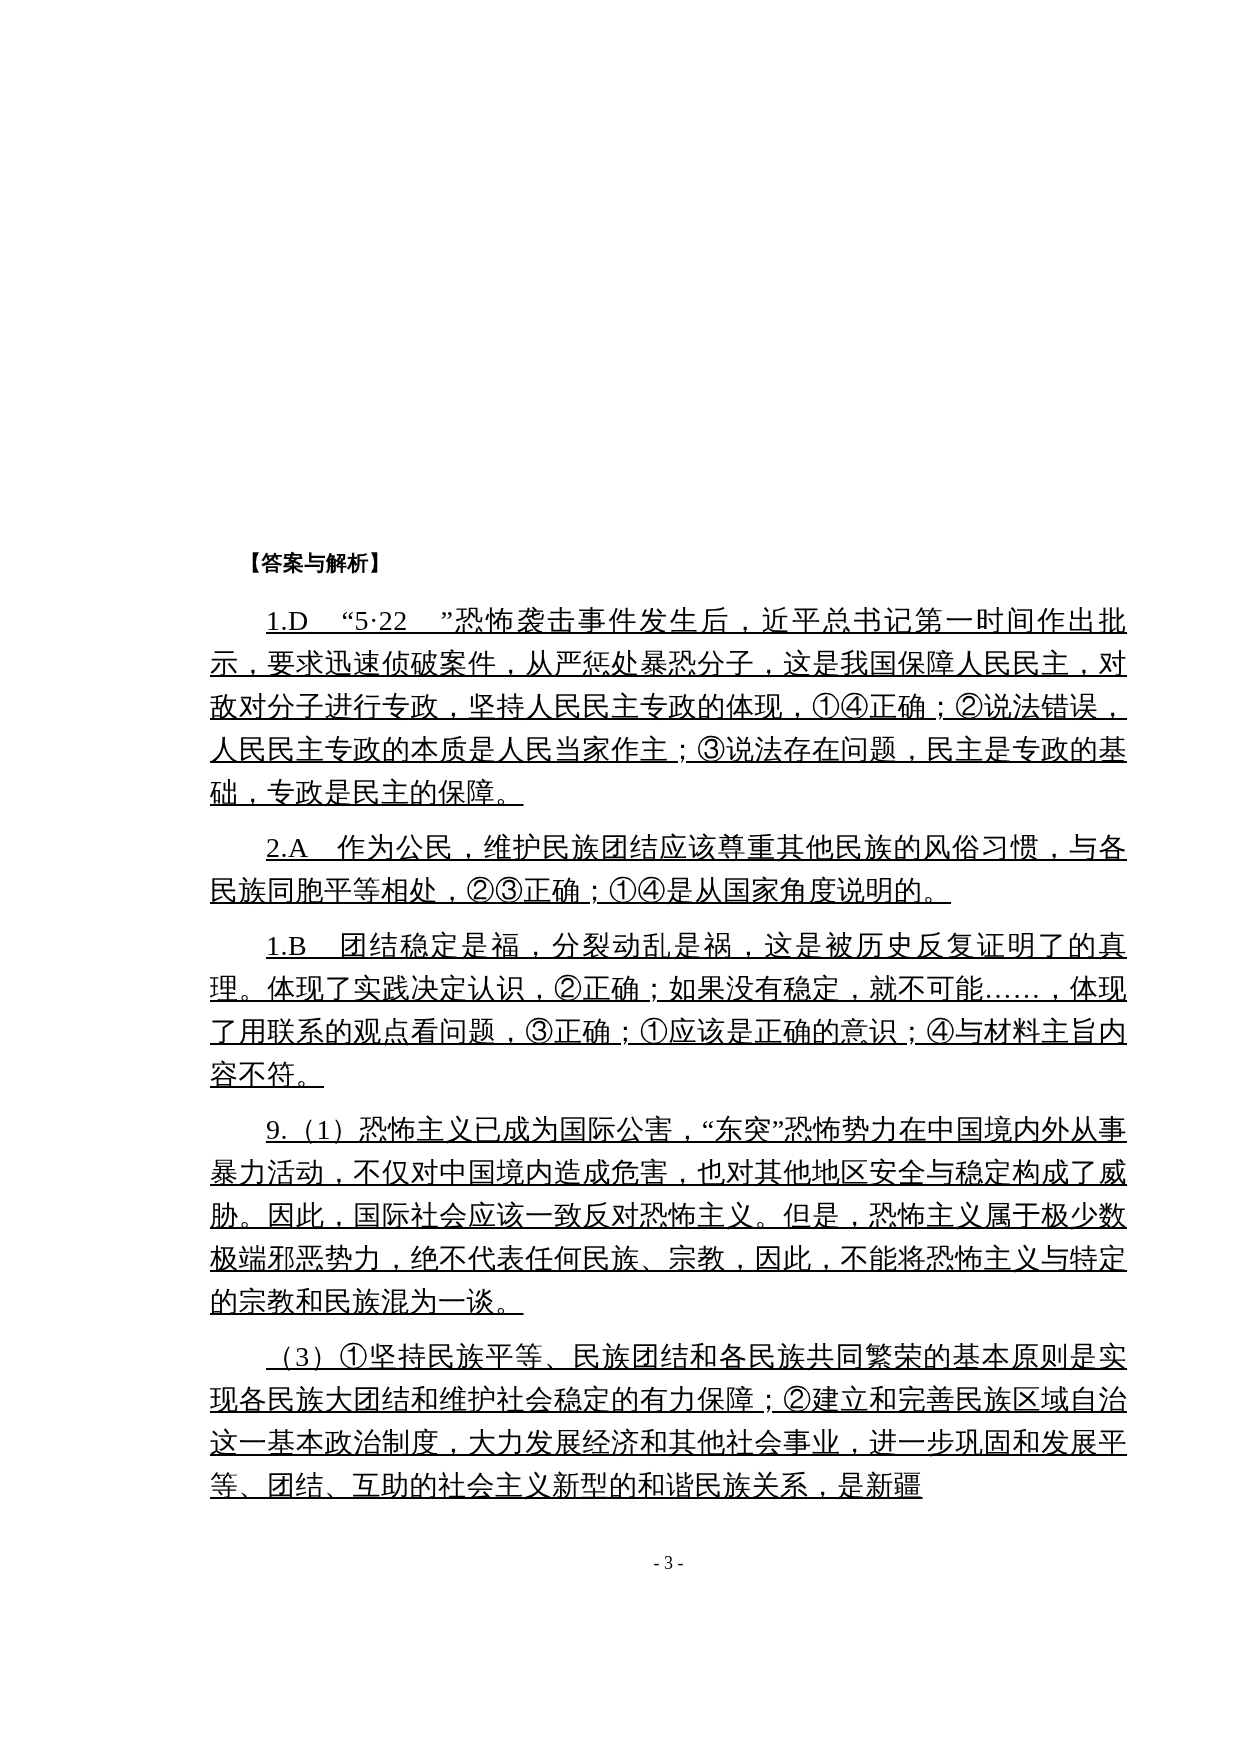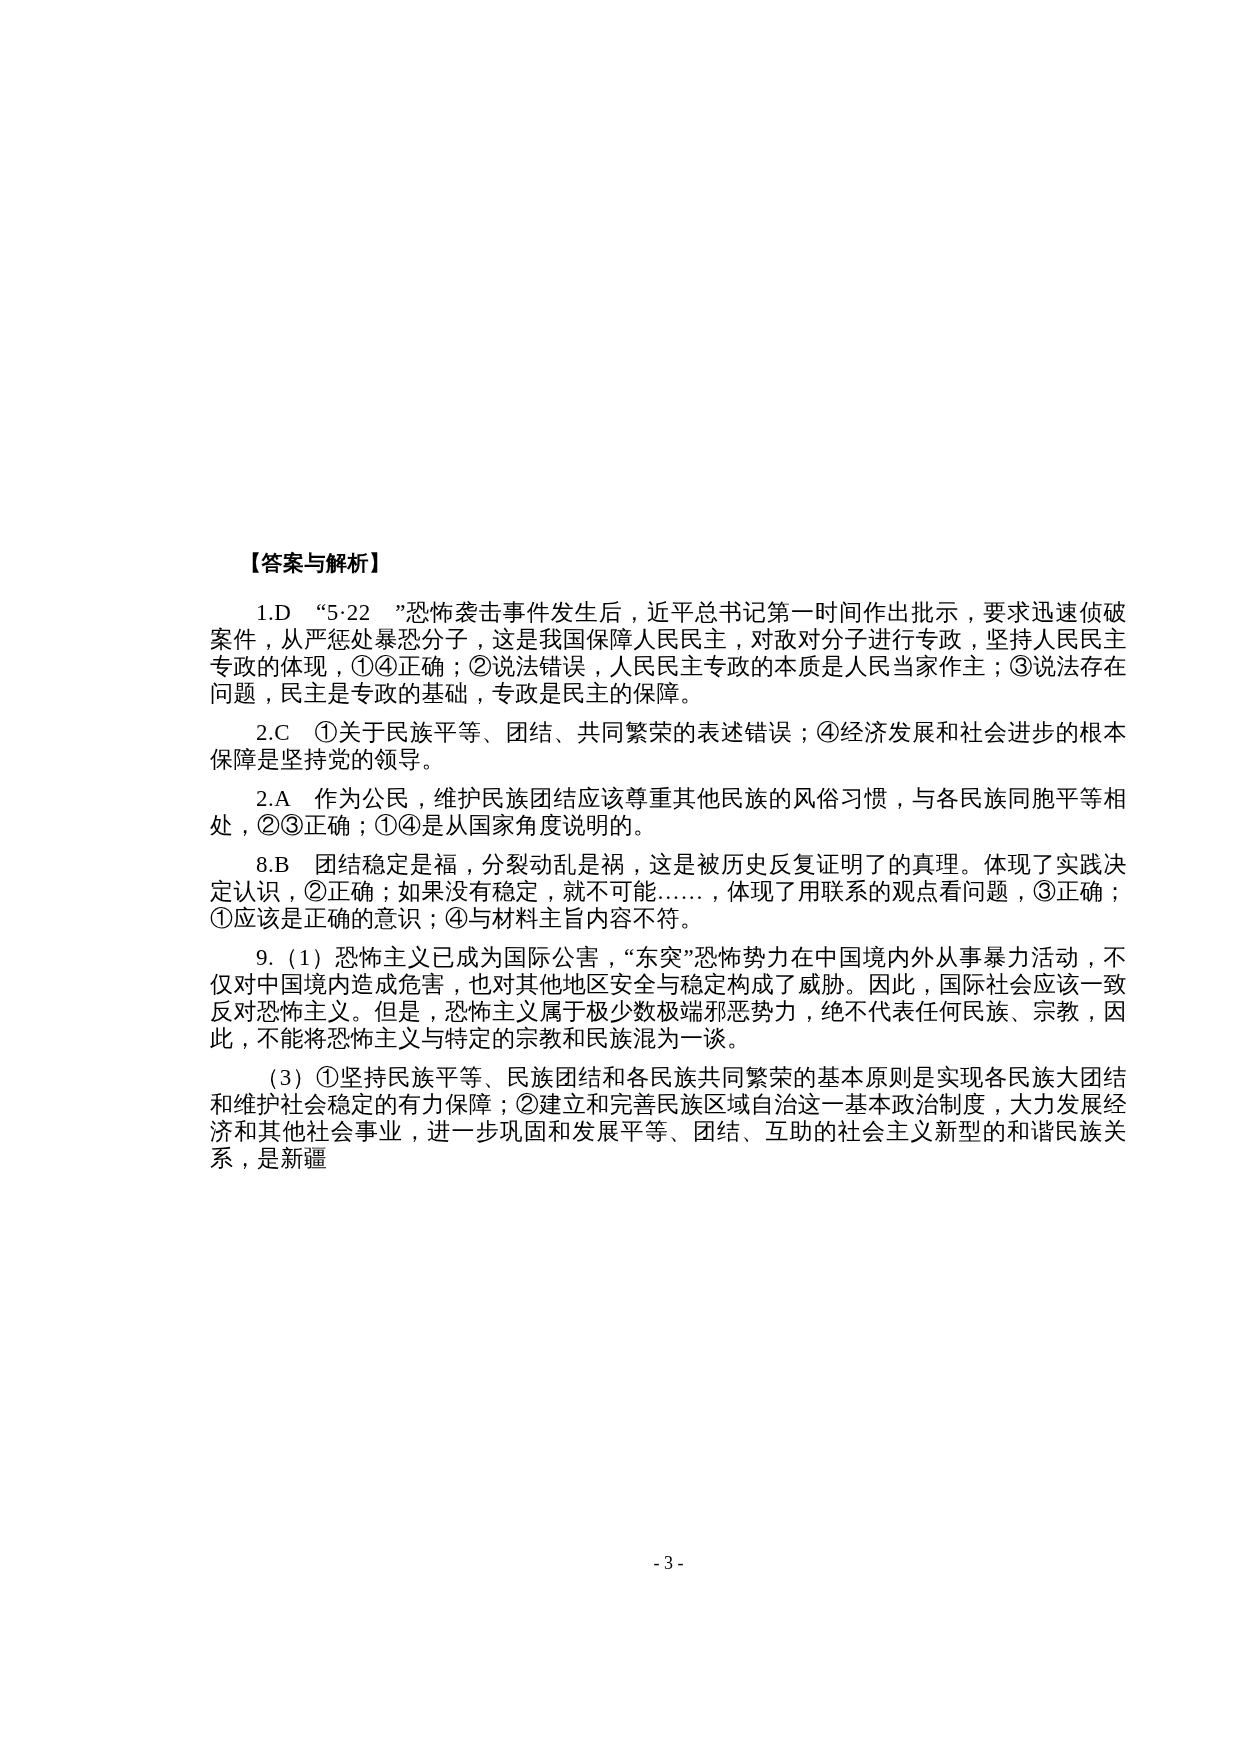--- a/index.html
+++ b/index.html
@@ -23,43 +23,43 @@
   }
   .doc-title {
     font-size: 21px;
     font-weight: bold;
     line-height: 43px;
     margin-left: 2em;
     margin-bottom: 14px;
     letter-spacing: 0.5px;
   }
   .para {
-    font-size: 23px;
-    line-height: 27px;
+    font-size: 28px;
+    line-height: 43px;
     text-align: justify;
     text-indent: 2em;
     letter-spacing: 0.5px;
+    text-decoration: underline;
   }
   .footer {
     position: absolute;
     top: 1505px;
     left: 150px;
     width: 941px;
     text-align: center;
     font-size: 18px;
     color: #000000;
   }
 </style>
 </head>
 <body>
 
 <div class="page">
   <div class="content">
     <div class="doc-title">【答案与解析】</div>
     <p class="para">1.D　“5·22　”恐怖袭击事件发生后，近平总书记第一时间作出批示，要求迅速侦破案件，从严惩处暴恐分子，这是我国保障人民民主，对敌对分子进行专政，坚持人民民主专政的体现，①④正确；②说法错误，人民民主专政的本质是人民当家作主；③说法存在问题，民主是专政的基础，专政是民主的保障。</p>
-    <p class="para">2.C　①关于民族平等、团结、共同繁荣的表述错误；④经济发展和社会进步的根本保障是坚持党的领导。</p>
     <p class="para">2.A　作为公民，维护民族团结应该尊重其他民族的风俗习惯，与各民族同胞平等相处，②③正确；①④是从国家角度说明的。</p>
-    <p class="para">8.B　团结稳定是福，分裂动乱是祸，这是被历史反复证明了的真理。体现了实践决定认识，②正确；如果没有稳定，就不可能……，体现了用联系的观点看问题，③正确；①应该是正确的意识；④与材料主旨内容不符。</p>
+    <p class="para">1.B　团结稳定是福，分裂动乱是祸，这是被历史反复证明了的真理。体现了实践决定认识，②正确；如果没有稳定，就不可能……，体现了用联系的观点看问题，③正确；①应该是正确的意识；④与材料主旨内容不符。</p>
     <p class="para">9.（1）恐怖主义已成为国际公害，“东突”恐怖势力在中国境内外从事暴力活动，不仅对中国境内造成危害，也对其他地区安全与稳定构成了威胁。因此，国际社会应该一致反对恐怖主义。但是，恐怖主义属于极少数极端邪恶势力，绝不代表任何民族、宗教，因此，不能将恐怖主义与特定的宗教和民族混为一谈。</p>
     <p class="para">（3）①坚持民族平等、民族团结和各民族共同繁荣的基本原则是实现各民族大团结和维护社会稳定的有力保障；②建立和完善民族区域自治这一基本政治制度，大力发展经济和其他社会事业，进一步巩固和发展平等、团结、互助的社会主义新型的和谐民族关系，是新疆</p>
   </div>
   <div class="footer">- 3 -</div>
 </div>
 
 </body></html>

